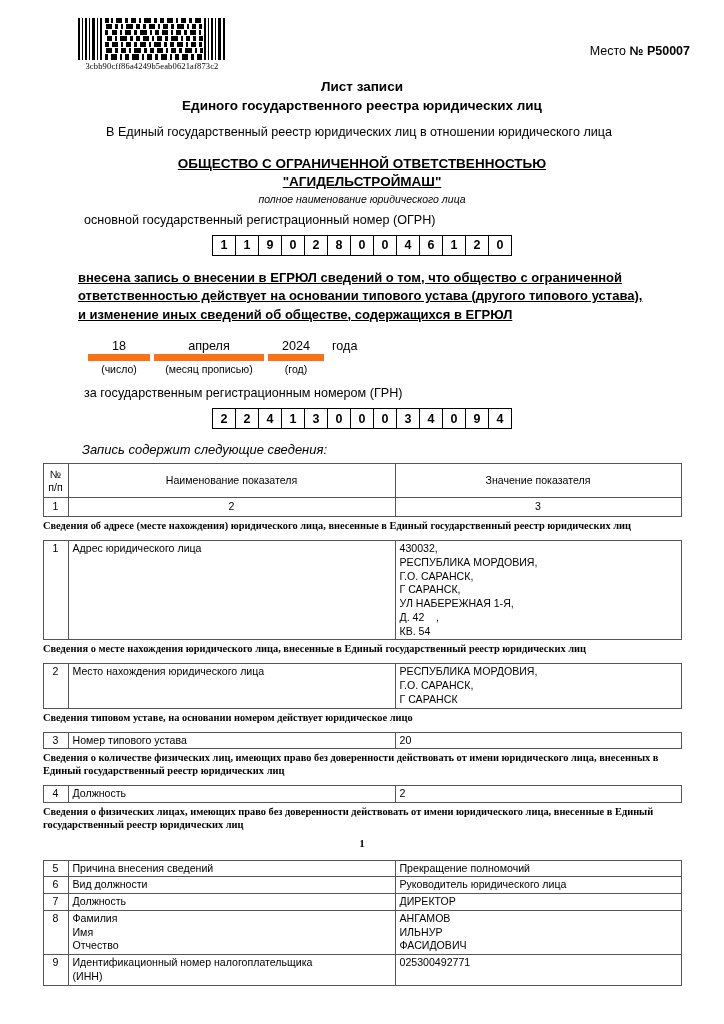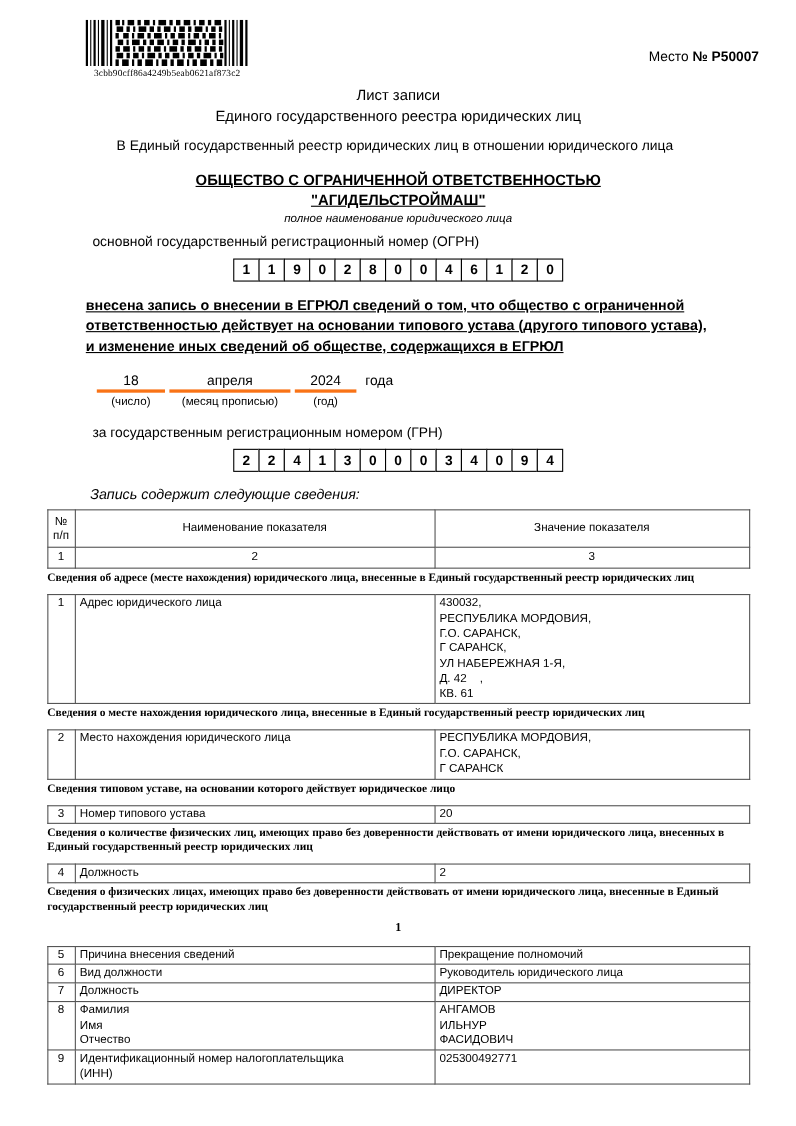--- a/index.html
+++ b/index.html
@@ -56,21 +56,21 @@
     font-size: 12.5px;
     white-space: nowrap;
   }
   .form-no .bold {
     font-weight: bold;
   }
 
   
   .title-1, .title-2 {
     text-align: center;
-    font-weight: normal;
+    font-weight: bold;
     font-size: 13.5px;
     line-height: 1.32;
   }
   .title-1 { margin-top: 6px; }
   .title-2 { margin-top: 1px; }
 
   .lead-para {
     margin: 9px 38px 0 88px;
     font-size: 12.6px;
     line-height: 1.34;
@@ -138,21 +138,21 @@
     height: 42px;
   }
   .date-field {
     position: absolute;
     text-align: center;
     font-size: 12.6px;
   }
   .date-value {
     height: 16px;
     line-height: 16px;
-    border-bottom: 3px solid #f97316;
+    border-bottom: 7px solid #f97316;
   }
   .date-caption {
     font-size: 10.5px;
     line-height: 14px;
     margin-top: 1px;
   }
   .df-day   { left: 88px;  width: 62px; }
   .df-month { left: 154px; width: 110px; }
   .df-year  { left: 268px; width: 56px; }
   .df-goda {
@@ -476,21 +476,21 @@
             <td>
               <div>Адрес юридического лица</div>
             </td>
             <td class="val-lines">
               <div>430032,</div>
               <div>РЕСПУБЛИКА МОРДОВИЯ,</div>
               <div>Г.О. САРАНСК,</div>
               <div>Г САРАНСК,</div>
               <div>УЛ НАБЕРЕЖНАЯ 1-Я,</div>
               <div>Д. 42    ,</div>
-              <div>КВ. 61</div>
+              <div>КВ. 54</div>
             </td>
           </tr>
         </tbody>
       </table>
       <div class="band">Сведения о месте нахождения юридического лица, внесенные в Единый государственный реестр юридических лиц</div>
       <table class="reg-table">
         <colgroup>
           <col class="c-num">
           <col class="c-name">
           <col class="c-val">
@@ -502,21 +502,21 @@
               <div>Место нахождения юридического лица</div>
             </td>
             <td class="val-lines">
               <div>РЕСПУБЛИКА МОРДОВИЯ,</div>
               <div>Г.О. САРАНСК,</div>
               <div>Г САРАНСК</div>
             </td>
           </tr>
         </tbody>
       </table>
-      <div class="band">Сведения типовом уставе, на основании которого действует юридическое лицо</div>
+      <div class="band">Сведения типовом уставе, на основании номером действует юридическое лицо</div>
       <table class="reg-table">
         <colgroup>
           <col class="c-num">
           <col class="c-name">
           <col class="c-val">
         </colgroup>
         <tbody>
           <tr>
             <td class="idx">3</td>
             <td>

